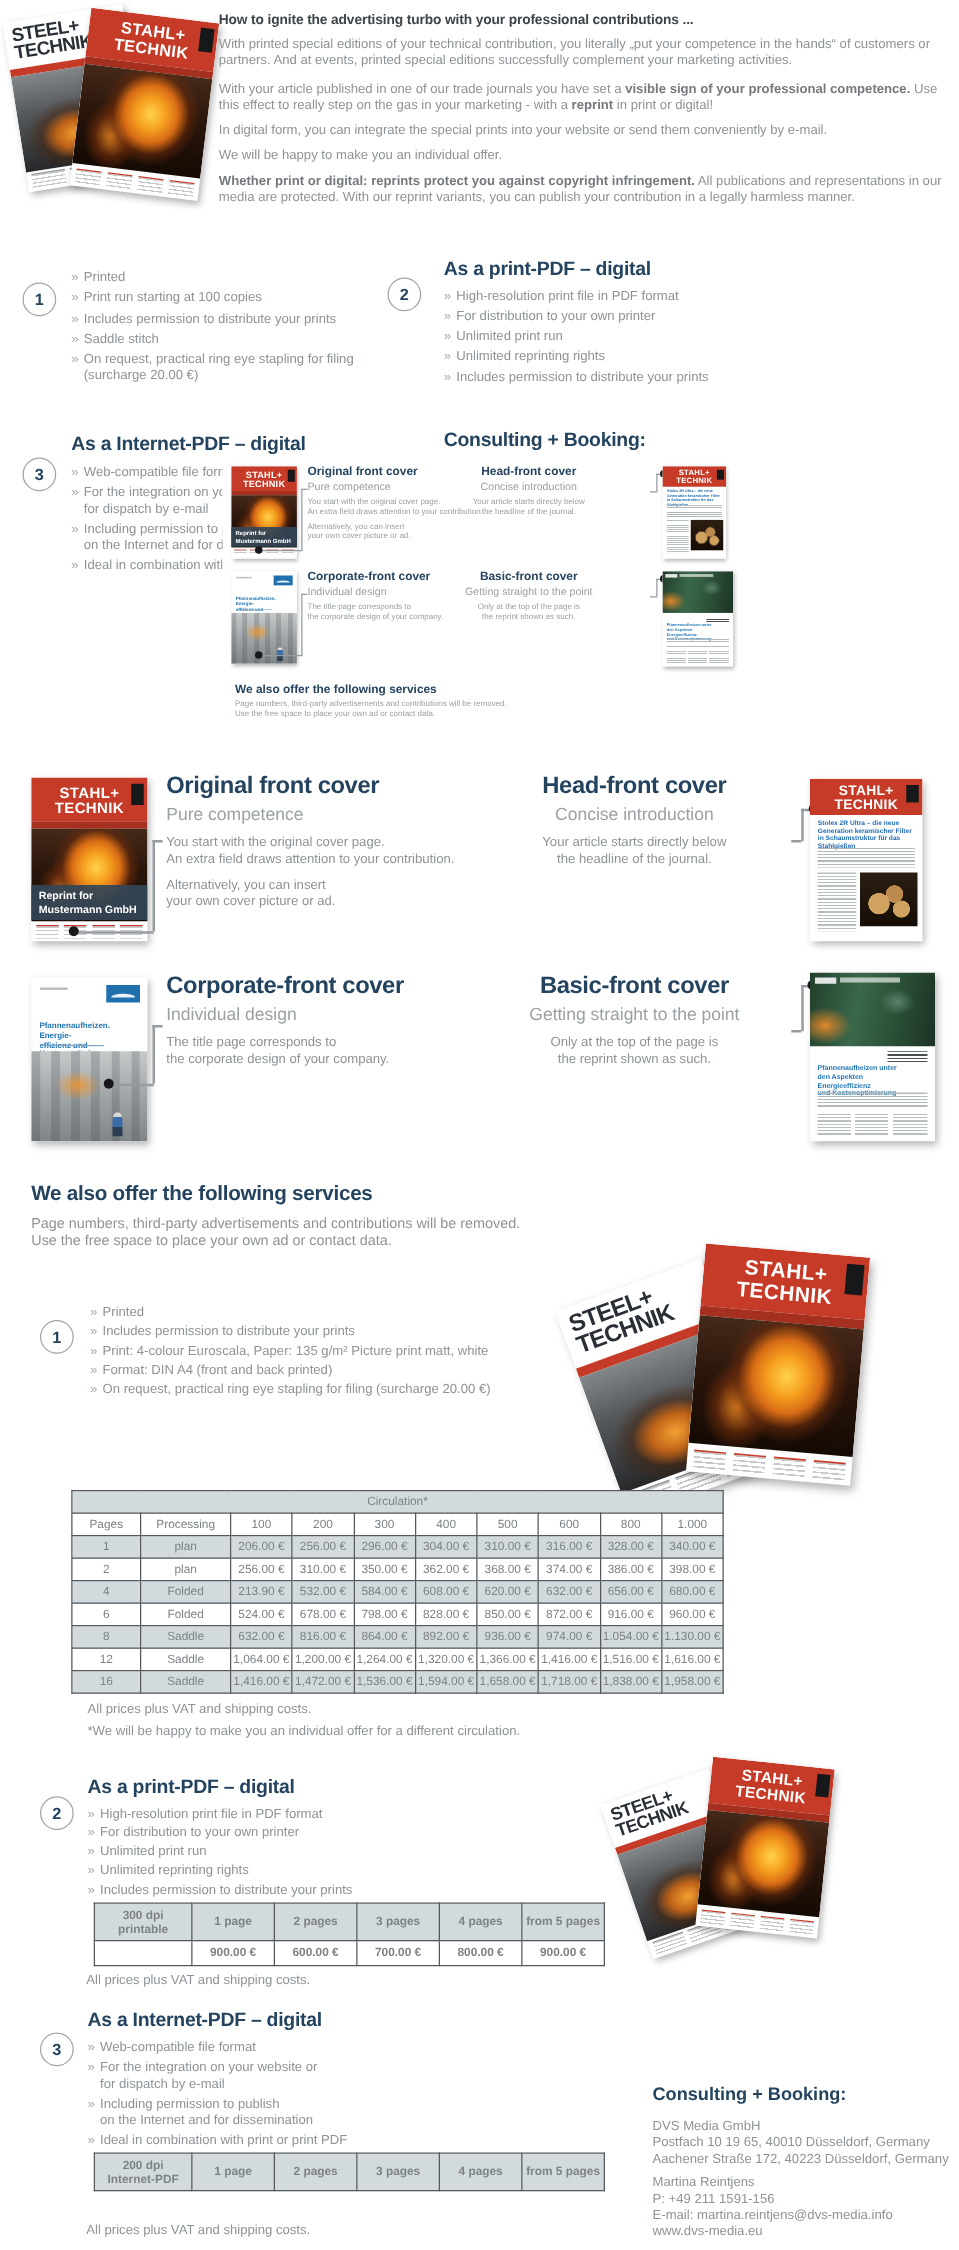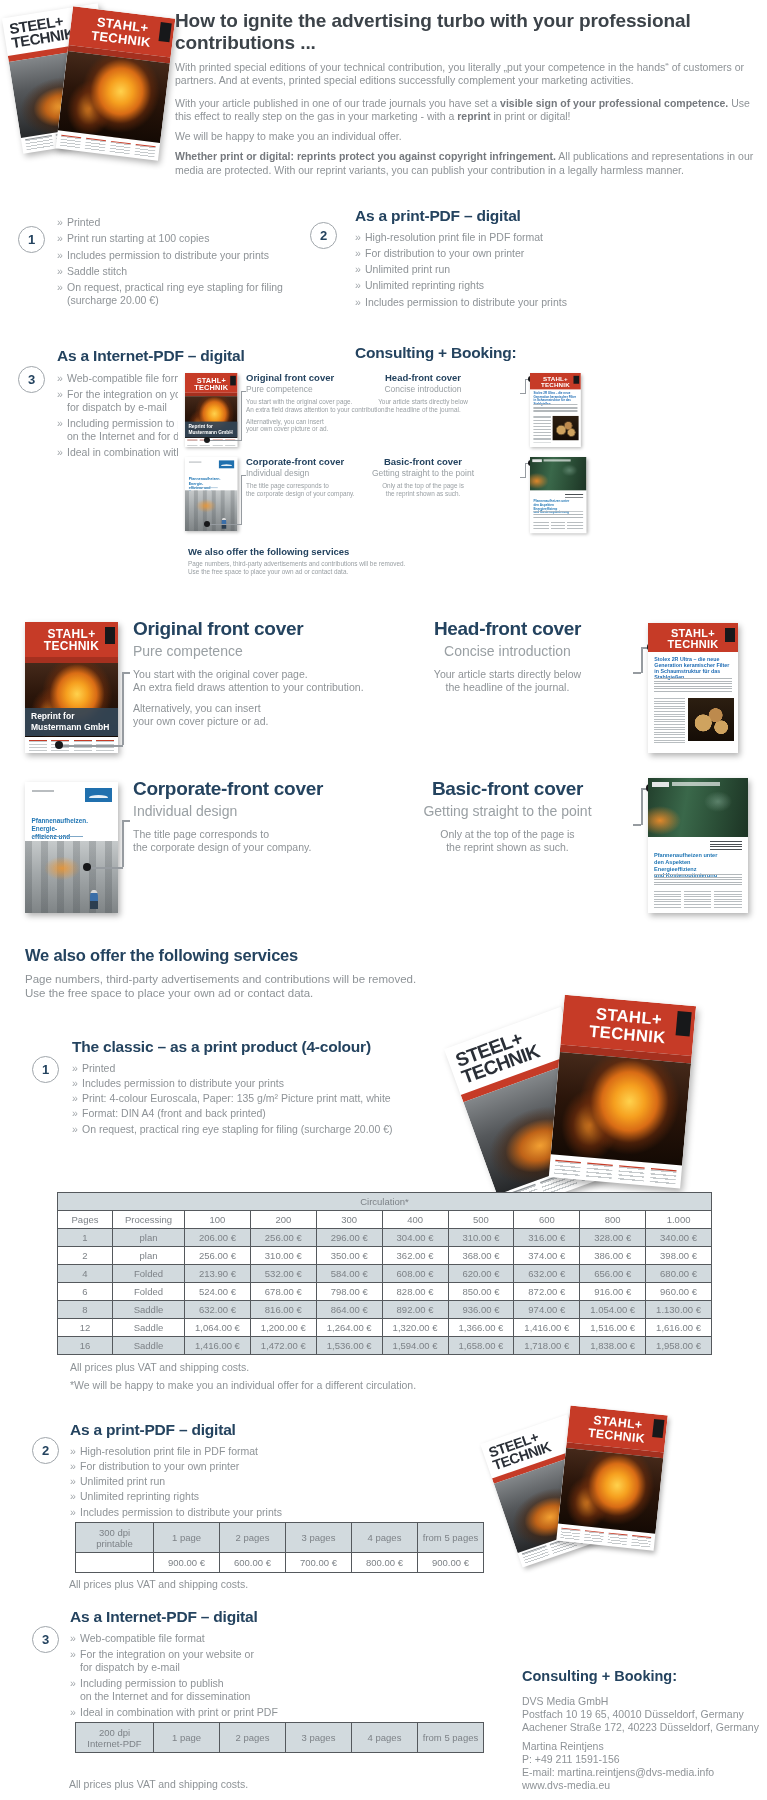--- a/index.html
+++ b/index.html
@@ -1,20 +1,20 @@
 <!DOCTYPE html>
 <html><head>
 <meta charset="utf-8">
 <style>
 *{margin:0;padding:0;box-sizing:border-box;}
 html,body{background:#fff;}
 body{font-family:"Liberation Sans",sans-serif;}
 #page{position:relative;width:767px;height:1800px;background:#fff;overflow:hidden;}
 .abs{position:absolute;}
-.h-top{font-size:19px;font-weight:bold;color:#3c4349;letter-spacing:-0.1px;}
+.h-top{font-size:11px;font-weight:bold;color:#3c4349;letter-spacing:-0.1px;}
 .body-txt{font-size:10.5px;line-height:13.3px;color:#8e9397;}
 .body-txt b{color:#75797e;}
 .sh1{font-size:15.5px;line-height:17.5px;font-weight:bold;color:#24435f;letter-spacing:-0.2px;}
 .bul{position:relative;padding-left:10px;font-size:10.5px;line-height:12.8px;color:#8e9397;margin-bottom:3.5px;}
 .bul.tight{margin-bottom:2.5px;}
 .bul .bm{position:absolute;left:0;top:0;color:#a2a7ab;}
 .num-circle{position:absolute;width:27px;height:27px;border:1.5px solid #a0a6ab;border-radius:50%;display:flex;align-items:center;justify-content:center;font-size:13px;font-weight:bold;color:#24435f;background:#fff;}
 .v-title{font-size:19px;font-weight:bold;color:#24435f;letter-spacing:-0.3px;}
 .v-sub{font-size:14px;color:#9aa0a4;margin-top:3px;}
 .v-body{font-size:10.5px;line-height:13.3px;color:#8e9397;margin-top:9px;}
@@ -25,21 +25,21 @@
 .v-body-s{font-size:6.4px;line-height:7.8px;color:#9aa0a4;margin-top:4px;}
 .cl{position:absolute;background:#969ba0;}
 .dot{position:absolute;border-radius:50%;background:#17181a;}
 .sh-big{font-size:16.5px;font-weight:bold;color:#24435f;letter-spacing:-0.2px;}
 .svc-txt{font-size:11.5px;line-height:14px;color:#8e9397;}
 .note{font-size:10.5px;line-height:17.5px;color:#8e9397;}
 table.tbl{border-collapse:collapse;table-layout:fixed;font-size:9.5px;color:#7d8287;background:#fff;}
 table.tbl td{border:1px solid #55595d;text-align:center;vertical-align:middle;padding:0;height:18px;}
 tr.shade td{background:#d2dade;}
 td.nofill{background:#fff !important;}
-table.tbl2 td{height:20px;}
+table.tbl2 td{height:20px;font-weight:bold;}
 table.tbl2 td.hdr2{height:30px;line-height:11px;}
 
 .cv{position:absolute;background:#fff;box-shadow:2px 3px 6px rgba(0,0,0,.3);overflow:hidden;}
 .red-head{position:absolute;left:0;top:0;width:100%;height:27%;background:#c63b27;}
 .mast{position:absolute;left:0;top:4.5%;width:100%;text-align:center;color:#fff;font-weight:bold;font-size:13px;line-height:1.03;letter-spacing:.3px;}
 .pagebox{position:absolute;right:3%;top:3.5%;width:11%;height:13%;background:#17181a;}
 .redsub{position:absolute;left:0;top:27%;width:100%;height:4.5%;background:#a5301f;}
 .flames{position:absolute;left:0;top:31.5%;width:100%;height:56%;background:
  radial-gradient(38% 52% at 56% 42%,#ffd24d 0%,#f6a01f 30%,#d96c15 55%,rgba(110,45,12,.55) 78%,rgba(0,0,0,0) 100%),
  radial-gradient(22% 35% at 28% 68%,rgba(240,140,35,.9) 0%,rgba(150,60,15,.45) 60%,rgba(0,0,0,0) 100%),
@@ -122,20 +122,21 @@
           <span></span>
           <span></span>
         </div>
     </div>
   </div>
 
   <div class="abs" style="left:175px;top:10px;width:585px;">
     <div class="h-top">How to ignite the advertising turbo with your professional contributions ...</div>
     <p class="body-txt" style="margin-top:7px;">With printed special editions of your technical contribution, you literally „put your competence in the hands“ of customers or partners. And at events, printed special editions successfully complement your marketing activities.</p>
     <p class="body-txt" style="margin-top:9px;"><span>With your article published in one of our trade journals you have set a </span><b>visible sign of your professional competence.</b><span> Use this effect to really step on the gas in your marketing - with a </span><b>reprint</b><span> in print or digital!</span></p>
+    <p class="body-txt" style="margin-top:7px;">In digital form, you can integrate the special prints into your website or send them conveniently by e-mail.</p>
     <p class="body-txt" style="margin-top:7px;">We will be happy to make you an individual offer.</p>
     <p class="body-txt" style="margin-top:7px;"><b>Whether print or digital: reprints protect you against copyright infringement.</b><span> All publications and representations in our media are protected. With our reprint variants, you can publish your contribution in a legally harmless manner.</span></p>
   </div>
 
   <div class="num-circle" style="left:18px;top:226px;">
       <span>1</span>
     </div>
   <div class="abs" style="left:57px;top:207px;width:255px;">
     <div style="margin-top:9px;">
       <div class="bul"><span class="bm">»</span><span>Printed</span></div>
@@ -382,31 +383,30 @@
           <span></span>
           <span></span>
         </div>
     </div>
   </div>
 
   <div class="num-circle" style="left:32px;top:1056px;">
       <span>1</span>
     </div>
   <div class="abs" style="left:72px;top:1038px;width:430px;">
-    <div class="sh1">The classic – as a print product (4-colour)</div>
     <div style="margin-top:6px;">
       <div class="bul tight"><span class="bm">»</span><span>Printed</span></div>
       <div class="bul tight"><span class="bm">»</span><span>Includes permission to distribute your prints</span></div>
       <div class="bul tight"><span class="bm">»</span><span>Print: 4-colour Euroscala, Paper: 135 g/m² Picture print matt, white</span></div>
       <div class="bul tight"><span class="bm">»</span><span>Format: DIN A4 (front and back printed)</span></div>
       <div class="bul tight"><span class="bm">»</span><span>On request, practical ring eye stapling for filing (surcharge 20.00 €)</span></div>
     </div>
   </div>
 
-  <table class="tbl abs" style="left:57px;top:1192px;width:655px;">
+  <table class="tbl abs" style="left:57px;top:1192px;width:522px;">
     <colgroup>
         <col style="width:55px">
         <col style="width:72px">
         <col>
         <col>
         <col>
         <col>
         <col>
         <col>
         <col>

